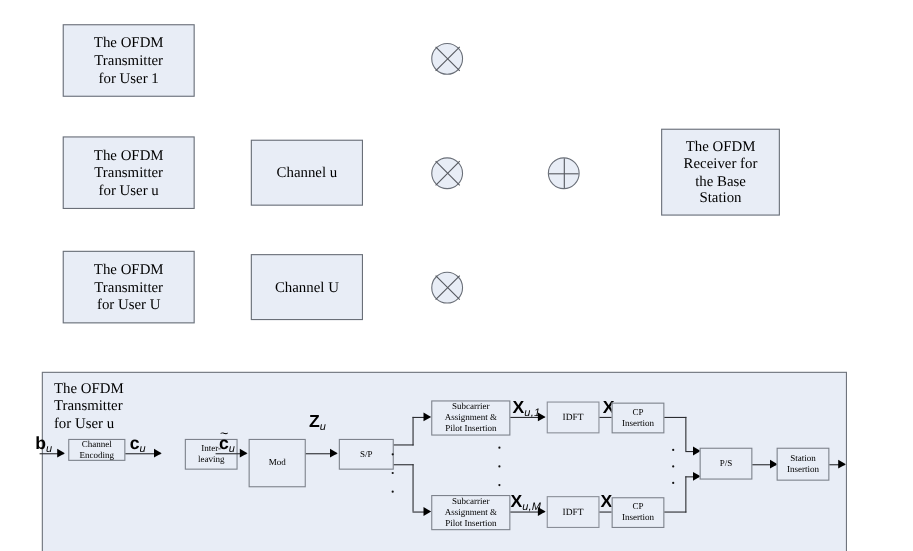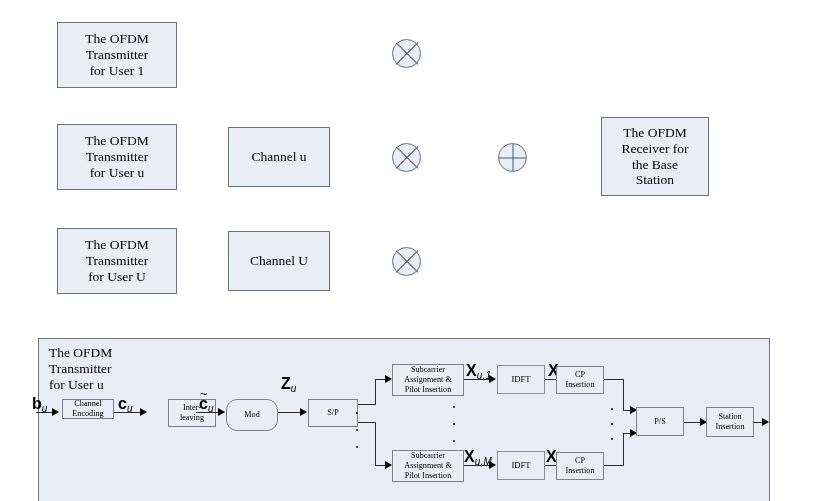--- a/index.html
+++ b/index.html
@@ -212,21 +212,21 @@
 
   <div class="box small" style="left:148px; top:399px; width:48px; height:28px;margin-left:20px;">Inter-
 leaving</div>
 
   <div class="sig" style="left:199px; top:395px;">
     <span class="tilde">~</span><span class="bold">c</span><span class="sub">u</span>
   </div>
   <div class="h-line" style="left:196px; top:412px; width:28px;"></div>
   <div class="arrow" style="left:218px; top:408px;"></div>
 
-  <div class="box small" style="left:226px; top:399px; width:52px; height:32px;border-radius:11px;">Mod</div>
+  <div class="box small" style="left:226px; top:399px; width:52px; height:44px;">Mod</div>
 
   <div class="sig" style="left:281px; top:375px;">
     <span class="bold">Z</span><span class="sub">u</span>
   </div>
   <div class="h-line" style="left:278px; top:412px; width:28px;"></div>
   <div class="arrow" style="left:300px; top:408px;"></div>
 
   <div class="box small" style="left:308px; top:399px; width:50px; height:28px;">S/P</div>
 
   <div class="h-line" style="left:358px; top:404px; width:18px;"></div>

